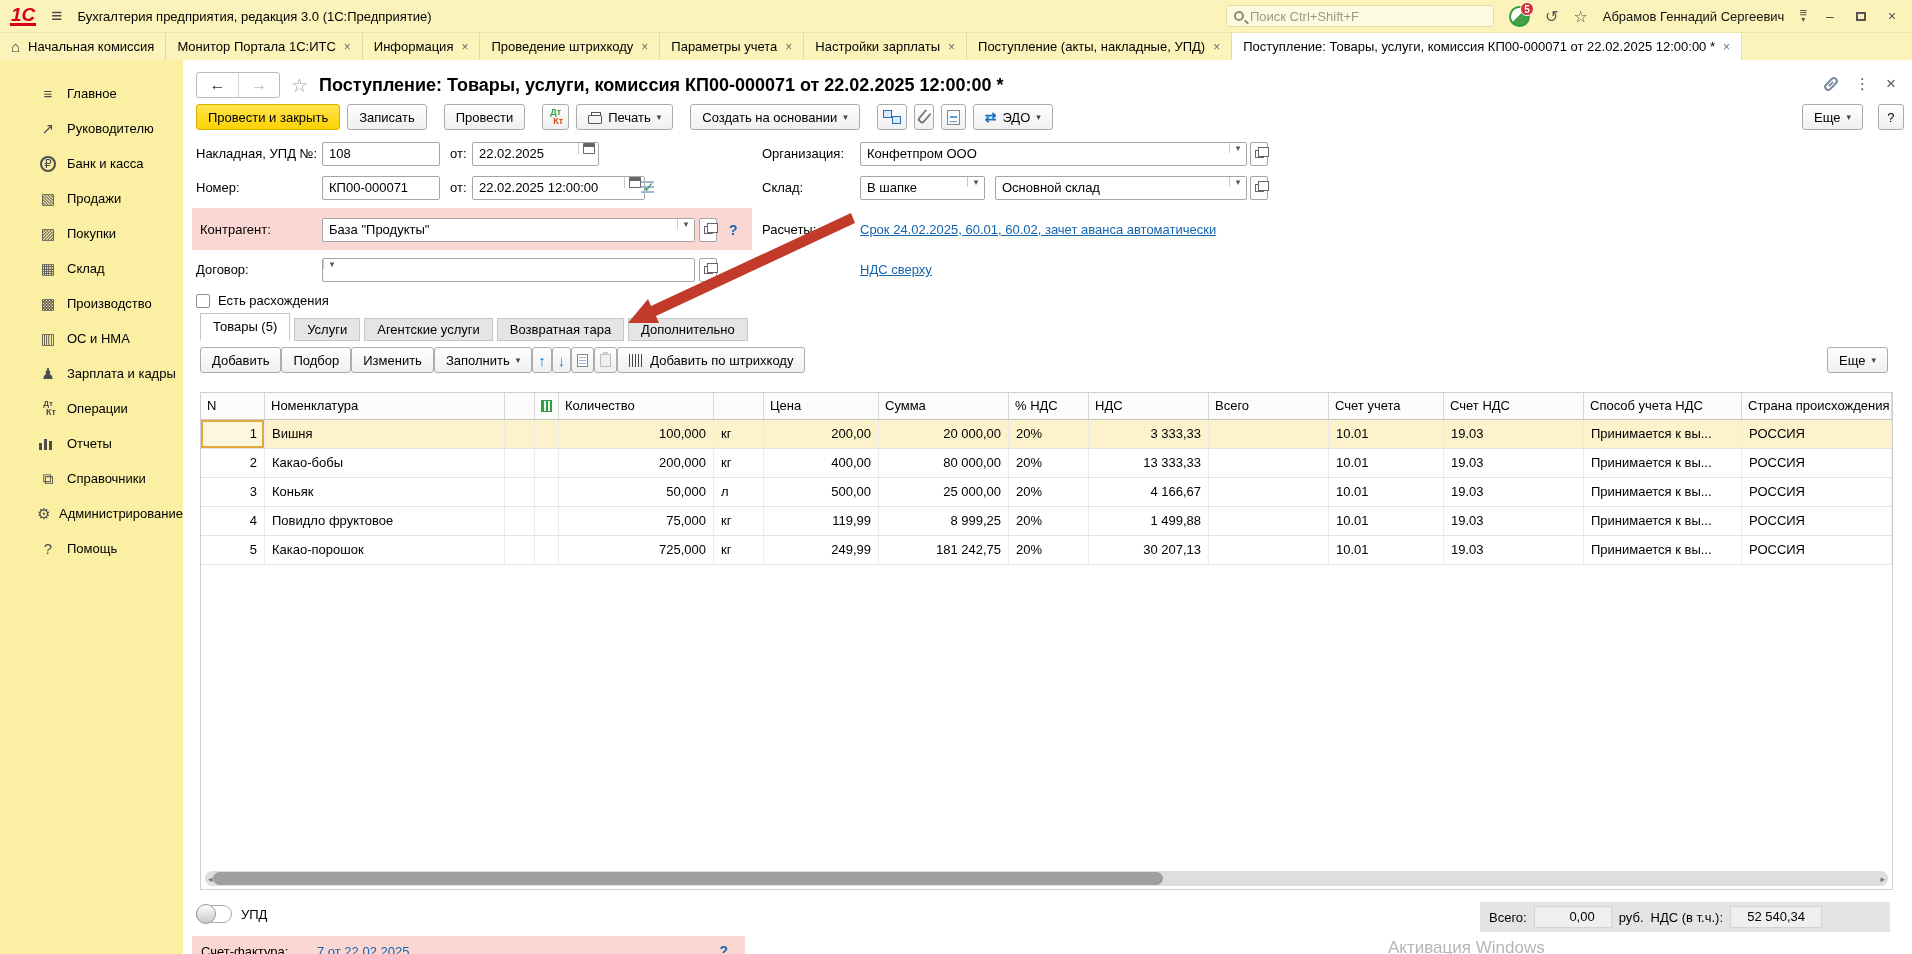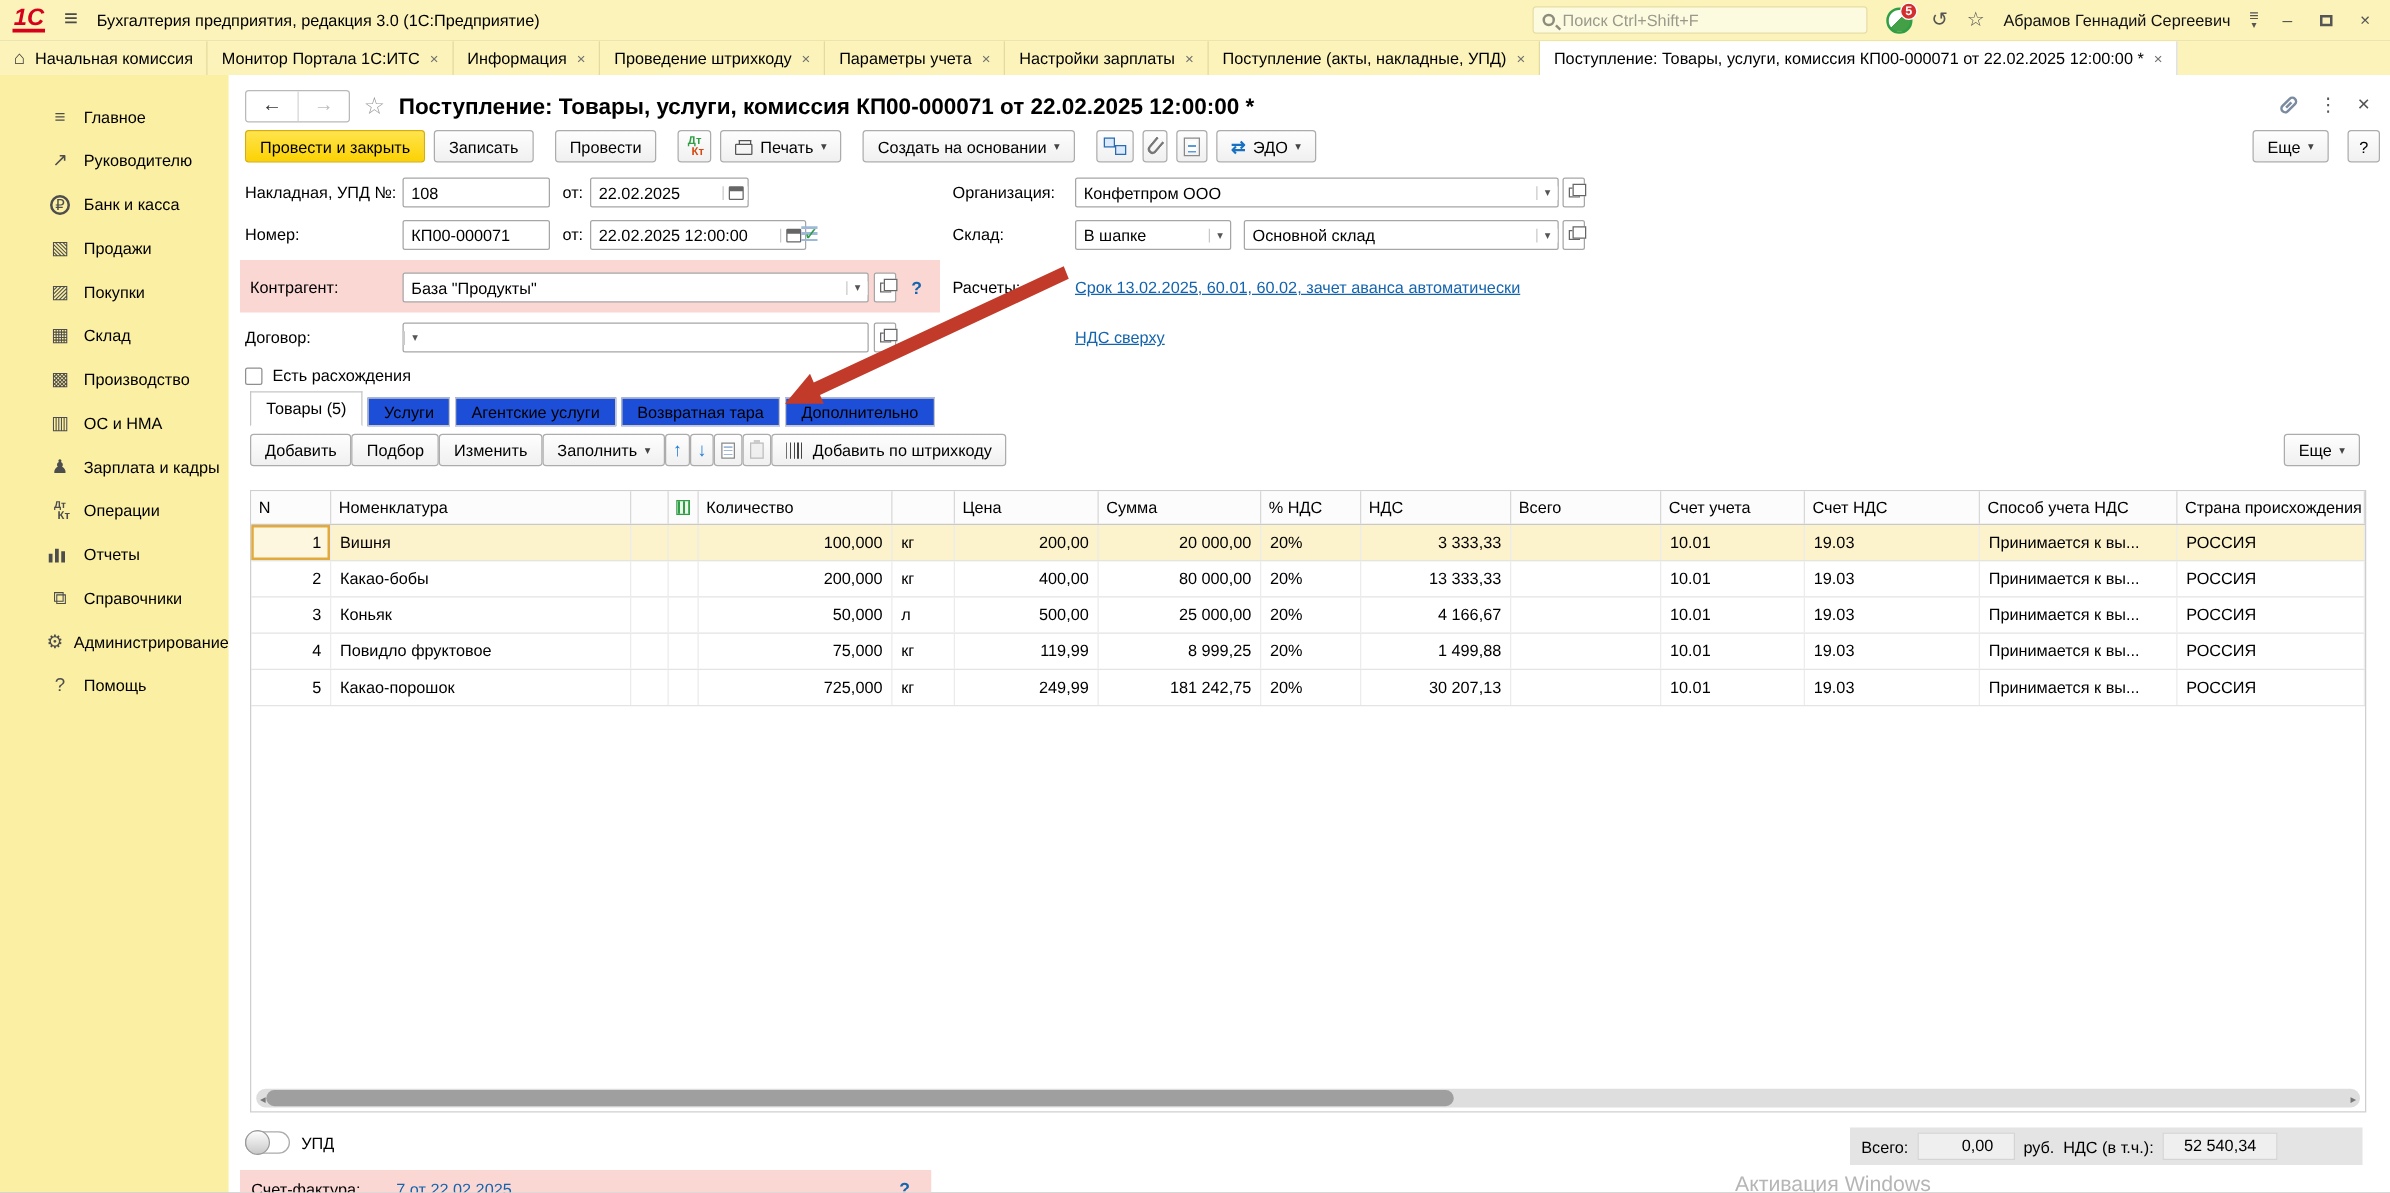--- a/index.html
+++ b/index.html
@@ -83,40 +83,40 @@
   .i-struct{position:relative;width:18px;height:14px}
   .i-struct::before,.i-struct::after{content:"";position:absolute;width:7px;height:6px;border:1px solid #2B6CB0;background:#DBEAFE}
   .i-struct::before{left:0;top:0}.i-struct::after{right:0;bottom:0}
   .i-clip{width:8px;height:14px;border:2px solid #777;border-top:none;border-radius:0 0 5px 5px;transform:rotate(40deg)}
   .i-doclines{width:13px;height:15px;border:1px solid #8a8a8a;background:
       repeating-linear-gradient(to bottom,transparent 0 3px,#5B9BD5 3px 5px) content-box #fff;padding:2px}
   .i-edo{color:#1971C2;font-size:14px;font-weight:bold}
 
   
   .flabel{position:absolute;height:24px;line-height:24px;white-space:nowrap}
-  .fld{position:absolute;height:24px;display:flex;align-items:center;border:1px solid #A6A6A6;border-radius:2px;background:#fff}
+  .fld{position:absolute;height:24px;display:flex;align-items:flex-start;border:1px solid #A6A6A6;border-radius:2px;background:#fff}
   .fld .txt{flex:1;padding:3px 6px;white-space:nowrap;overflow:hidden}
   .fld .drop{width:17px;border-left:1px solid #C9C9C9;display:flex;align-items:center;justify-content:center;color:#555;font-size:9px;background:#fff}
   .fld .calb{width:20px;border-left:1px solid #C9C9C9;display:flex;align-items:center;justify-content:center;background:#fff}
   .i-cal{width:12px;height:11px;border:1px solid #666;border-top:4px solid #666;border-radius:1px}
   .openbtn{position:absolute;width:18px;height:24px;border:1px solid #A6A6A6;border-radius:2px;background:#fff;
            display:flex;align-items:center;justify-content:center}
   .i-open{position:relative;width:9px;height:8px;border:1px solid #666;background:#fff}
   .i-open::after{content:"";position:absolute;left:2px;top:-4px;width:9px;height:8px;border:1px solid #666;background:#fff}
   .i-help{position:absolute;color:#1464AE;font-weight:bold;font-size:14px}
   .req-strip{position:absolute;background:#FBD7D4}
   .i-checkdoc{position:absolute;width:17px;height:17px;background:
       repeating-linear-gradient(to bottom,#9db8d8 0 2px,transparent 2px 5px) content-box;padding:2px}
   .i-checkdoc::after{content:"✓";position:absolute;left:4px;top:0px;color:#2F9E44;font-weight:bold;font-size:14px}
   .link{color:#1464AE;text-decoration:underline;white-space:nowrap;cursor:pointer}
   .cbx{position:absolute;width:14px;height:14px;border:1px solid #8F8F8F;border-radius:2px;background:#fff}
 
   
   .dtabs{position:absolute;left:17px;top:253px;height:28px;display:flex;align-items:flex-end}
-  .dtab{height:23px;line-height:21px;padding:0 12px;background:#1d4ed8;border:1px solid #C6C6C6;margin-right:4px;white-space:nowrap}
+  .dtab{height:23px;line-height:21px;padding:0 12px;background:#e5e5e5;border:1px solid #C6C6C6;margin-right:4px;white-space:nowrap}
   .dtab.active{height:28px;line-height:26px;background:#fff;border-bottom:1px solid #fff;position:relative;z-index:2}
 
   
   .ttoolbar{position:absolute;left:17px;top:287px;height:26px;display:flex;align-items:center}
   .arrow-up{color:#1C7CD6;font-weight:bold;font-size:15px}
   .i-copy{position:relative;width:11px;height:13px;border:1px solid #888;background:#fff}
   .i-copy::before{content:"";position:absolute;left:-4px;top:-4px;width:11px;height:13px;border:1px solid #aaa;background:#fff;z-index:-1}
   .i-copy::after{content:"";position:absolute;left:1px;top:2px;right:1px;height:7px;
       background:repeating-linear-gradient(to bottom,#9db8d8 0 1px,transparent 1px 3px)}
   .i-paste{width:11px;height:13px;border:1px solid #aaa;background:#eee;position:relative;opacity:.75}
@@ -416,21 +416,21 @@
     </div>
     <div class="fld" style="left:812px;top:116px;width:252px">
       <span class="txt">Основной склад</span>
       <span class="drop">▾</span>
     </div>
     <span class="openbtn" style="left:1067px;top:116px">
         <span class="i-open"></span>
       </span>
 
     <span class="flabel" style="left:579px;top:158px">Расчеты:</span>
-    <span class="flabel link" style="left:677px;top:158px">Срок 13.02.2025, 60.01, 60.02, зачет аванса автоматически</span>
+    <span class="flabel link" style="left:677px;top:158px">Срок 24.02.2025, 60.01, 60.02, зачет аванса автоматически</span>
     <span class="flabel link" style="left:677px;top:198px">НДС сверху</span>
 
     <div class="dtabs">
         <div class="dtab active">Товары (5)</div>
         <div class="dtab">Услуги</div>
         <div class="dtab">Агентские услуги</div>
         <div class="dtab">Возвратная тара</div>
         <div class="dtab">Дополнительно</div>
       </div>
 

